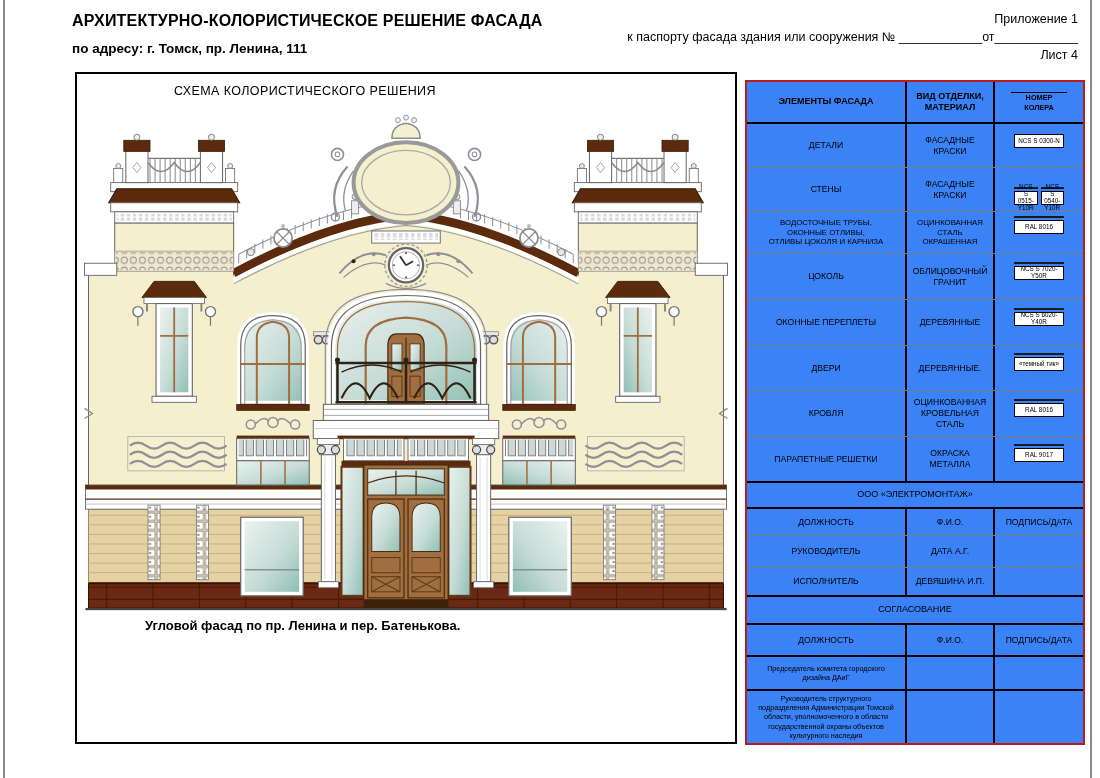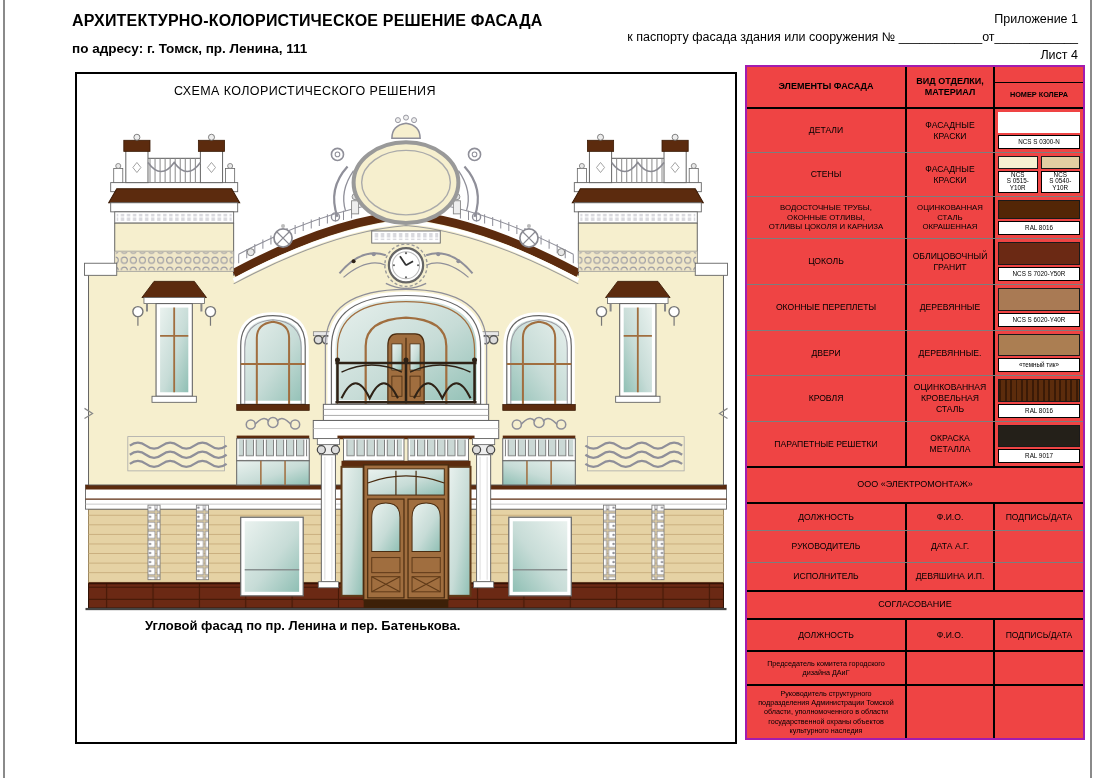--- a/index.html
+++ b/index.html
@@ -19,35 +19,35 @@
   .header-right{position:absolute;right:22px;top:10px;text-align:right;font-size:12.5px;line-height:1.45;width:480px;}
 
   
   .frame{position:absolute;left:75px;top:72px;width:658px;height:668px;border:2px solid #000;background:#fff;}
   .drawing-title{position:absolute;left:0;top:10px;width:456px;text-align:center;font-size:12.5px;letter-spacing:.4px;}
   .facade-svg{position:absolute;left:6px;top:30px;}
   .drawing-caption{position:absolute;left:68px;top:544px;font-size:13px;font-weight:bold;}
   .footnote{position:absolute;right:8px;bottom:26px;text-align:right;font-size:11.5px;line-height:1.4;}
 
   
-  .ctable{position:absolute;left:745px;top:65px;width:336px;border:2px solid #a21caf;background:#ef4444;}
+  .ctable{position:absolute;left:745px;top:80px;width:336px;border:2px solid #b91c1c;background:#3b82f6;}
   .trow{display:flex;border-top:1px solid #7d7d7d;box-sizing:border-box;}
   .trow.first{border-top:none;}
   .trow.tk{border-top:2px solid #000;}
   .cell{display:flex;align-items:center;justify-content:center;text-align:center;
         white-space:pre-line;padding:2px 4px;box-sizing:border-box;font-size:8.6px;line-height:1.25;}
   .cell + .cell{border-left:2px solid #000;}
   .c1{width:158px;flex:none;}
   .c2{width:88px;flex:none;}
   .c3{flex:1;}
   .hdr{font-weight:bold;font-size:9px;}
   .cell.sm{font-size:7.8px;}
   .cell.xs{font-size:7.2px;line-height:1.3;padding:0 8px;}
   .cell.span{width:100%;font-size:9px;}
-  .nopad{padding:0;flex-direction:column;align-items:stretch;}
+  .nopad{padding:16px;flex-direction:column;align-items:stretch;}
   .hdr3top{height:15px;border-bottom:1.5px solid #000;}
   .hdr3bot{flex:1;display:flex;align-items:center;justify-content:center;font-weight:bold;font-size:7.3px;}
   .swatchwrap{display:flex;flex-direction:column;justify-content:flex-end;width:100%;height:100%;padding:3px;gap:2px;box-sizing:border-box;}
   .swatchwrap.double{flex-direction:row;gap:3px;}
   .swcol{flex:1;display:flex;flex-direction:column;gap:2px;}
   .swatch-block{flex:1;border:1px solid #1a1a1a;box-sizing:border-box;}
   .swatch-block.noborder{border:none;}
   .swatch-block.striped{background-image:repeating-linear-gradient(90deg,rgba(25,8,0,.5) 0 2px,transparent 2px 5.5px);}
   .swatch-label{min-height:12px;border:1px solid #000;background:#fff;font-size:6.3px;line-height:1.08;
         display:flex;align-items:center;justify-content:center;text-align:center;white-space:pre-line;}
@@ -437,21 +437,21 @@
 
   <div class="trow" style="height:45px">
     <div class="cell c1">ПАРАПЕТНЫЕ РЕШЕТКИ</div>
     <div class="cell c2">ОКРАСКА МЕТАЛЛА</div>
     <div class="cell c3 nopad"><div class="swatchwrap">
       <div class="swatch-block" style="background-color: rgb(36, 32, 25);"></div>
       <div class="swatch-label">RAL 9017</div>
     </div></div>
   </div>
 
-  <div class="trow tk" style="height:36px">
+  <div class="trow tk" style="height:26px">
     <div class="cell span">ООО «ЭЛЕКТРОМОНТАЖ»</div>
   </div>
 
   <div class="trow tk" style="height:28px">
     <div class="cell c1">ДОЛЖНОСТЬ</div>
     <div class="cell c2">Ф.И.О.</div>
     <div class="cell c3">ПОДПИСЬ/ДАТА</div>
   </div>
 
   <div class="trow" style="height:32px">

